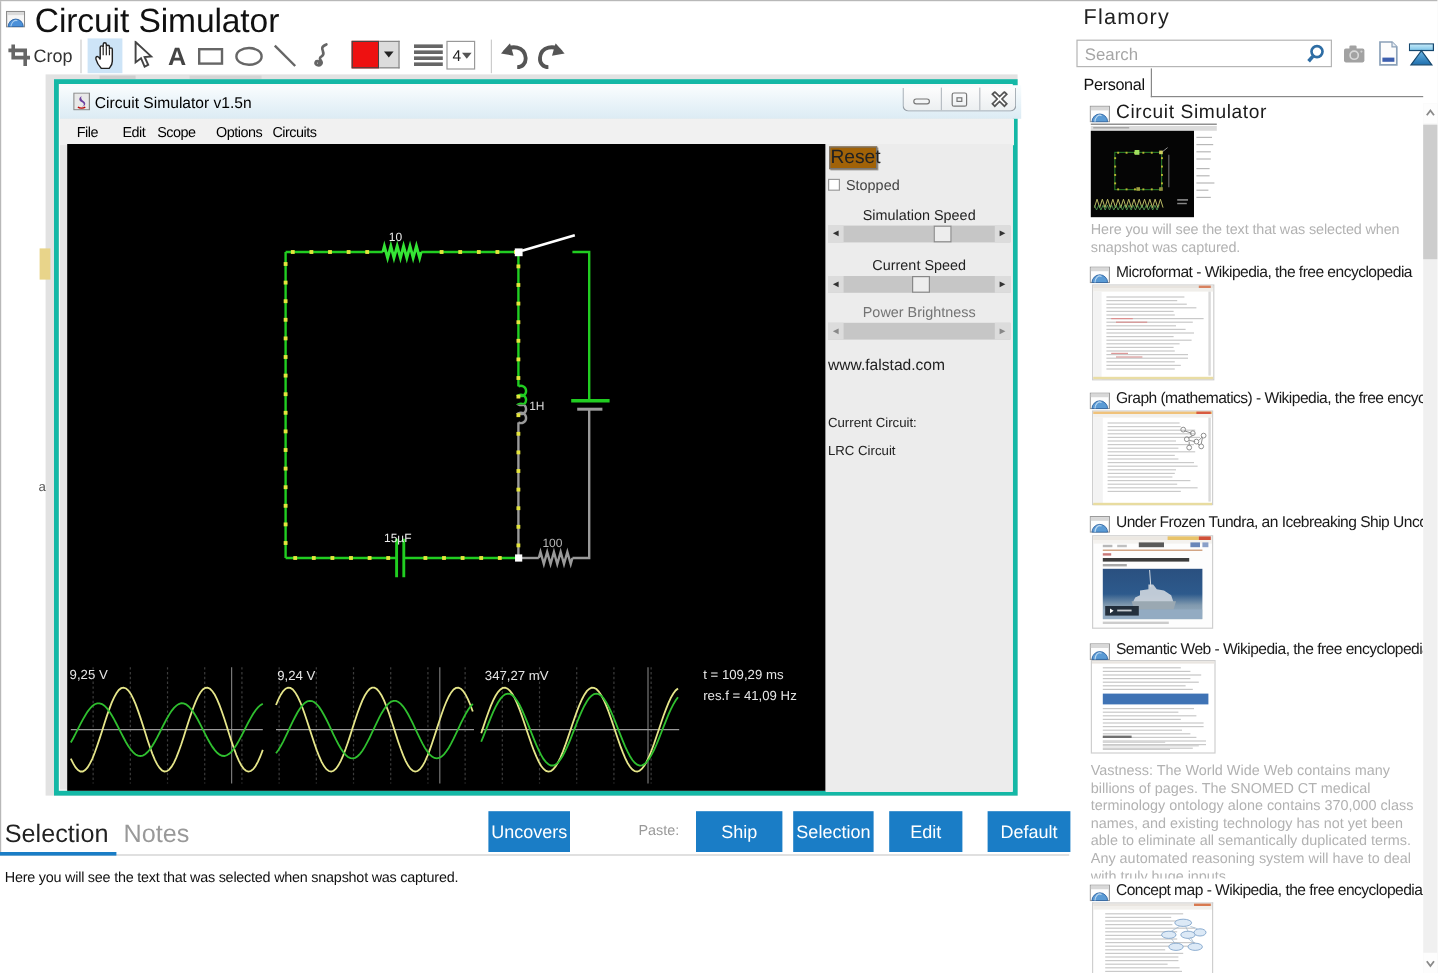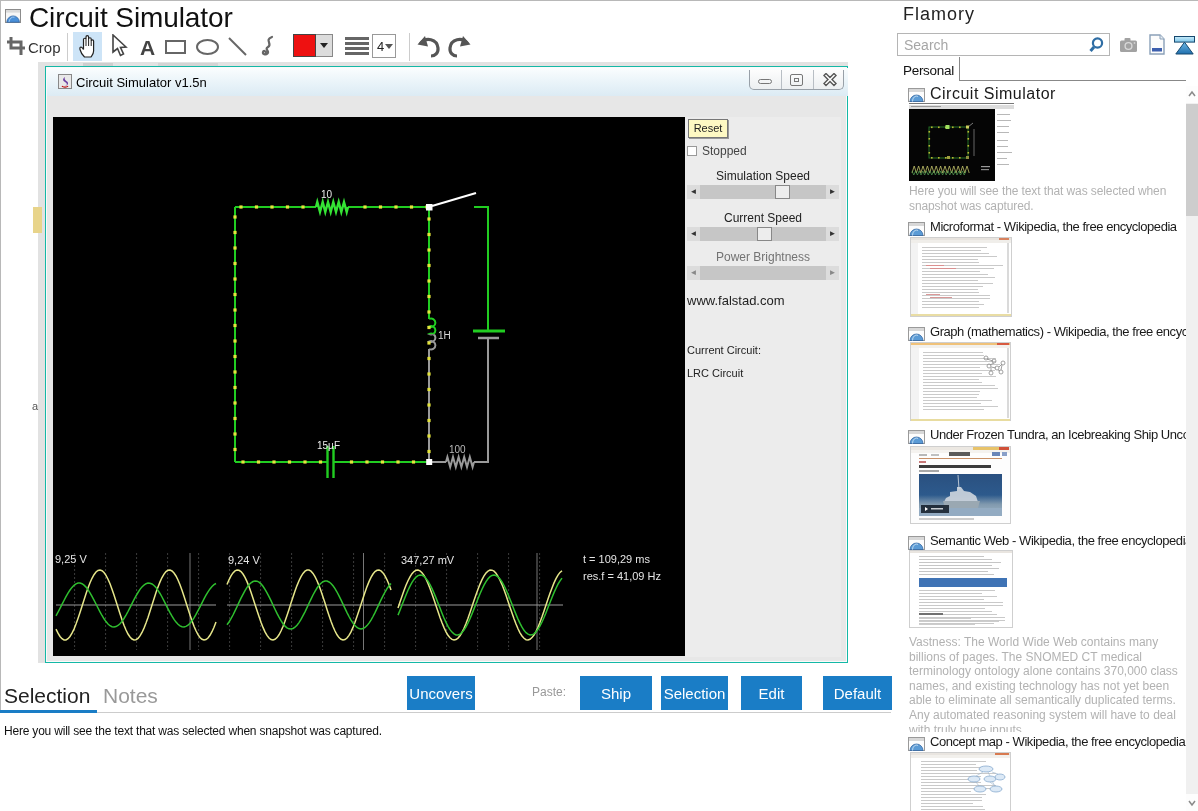--- a/index.html
+++ b/index.html
@@ -88,21 +88,21 @@
 </div>
 
 <div class="a" style="left:38px;top:62px;width:810px;height:601px;background:#e2e2e2">
 
   <div class="a" style="left:45px;top:1px;width:30px;height:3px;background:#cecece"></div>
   <div class="a" style="left:120px;top:1px;width:60px;height:3px;background:#d4d4d4"></div>
 
   <div class="a" style="left:-5px;top:145px;width:9px;height:26px;background:#e8d48a"></div>
   <div class="a" style="left:-6px;top:338px;width:12px;height:13px;font-size:11px;color:#555">a</div>
 
-  <div class="a" style="left:7px;top:4px;width:803px;height:597px;border:1px solid #14b8a6;background:#e7e7e7;box-shadow:0 0 0 1px #fafafa inset">
+  <div class="a" style="left:7px;top:4px;width:803px;height:597px;border:4px solid #14b8a6;background:#e7e7e7;box-shadow:0 0 0 1px #fafafa inset">
 
     <div class="a" style="left:1px;top:1px;width:801px;height:28px;background:linear-gradient(#fafdfe,#e7f2f8 60%,#dcebf4)"></div>
     <div class="a" style="left:12px;top:7px;width:14px;height:15px">
       <svg width="14" height="15" viewBox="0 0 14 15">
       <rect x="0.5" y="0.5" width="13" height="14" fill="#e8e8e8" stroke="#888"></rect>
       <path d="M7,3 C4,5 5,7 7,8 C9,9 10,11 7,12 C10,11.5 11,9 9,7.5 C7,6 6,5 7,3Z" fill="#6b3fa0"></path>
       <path d="M4,12 C5,13.5 9,13.5 10,12" stroke="#b00" stroke-width="1.2" fill="none"></path>
       </svg>
     </div>
     <div class="a" style="left:30px;top:8px;font-size:13px;color:#000">Circuit Simulator v1.5n</div>
@@ -114,20 +114,27 @@
       <div class="a" style="left:40px;top:4px;width:13px;height:12px;border:1.6px solid #777;border-radius:2px">
           <div class="a" style="left:2.5px;top:3px;width:5px;height:4px;border:1.4px solid #777"></div>
         </div>
       <div class="a" style="left:72px;top:3px;width:16px;height:14px">
         <svg width="16" height="14" viewBox="0 0 16 14">
         <path d="M2,2.5 L4,0.5 L8,4.5 L12,0.5 L14,2.5 L10,6.5 L14,10.5 L12,12.5 L8,8.5 L4,12.5 L2,10.5 L6,6.5 Z" fill="#fff" stroke="#555" stroke-width="1.4"></path>
         </svg>
       </div>
     </div>
 
+    <div class="a" style="left:1px;top:29px;width:795px;height:22px;background:#f1f1f1;font-size:12px;letter-spacing:-0.4px;color:#000">
+      <span class="a" style="left:14px;top:4px">File</span>
+      <span class="a" style="left:52px;top:4px">Edit</span>
+      <span class="a" style="left:81px;top:4px">Scope</span>
+      <span class="a" style="left:130px;top:4px">Options</span>
+      <span class="a" style="left:177px;top:4px">Circuits</span>
+    </div>
 
     <div class="a" style="left:7px;top:50px;width:632px;height:539px;background:#000">
       <svg width="632" height="539" viewBox="0 0 632 539" style="position:absolute;left:0;top:0">
 <g stroke="#21cd21" stroke-width="2" fill="none">
 <path d="M182,90 L263,90"></path>
 <path d="M295,90 L376,90"></path>
 <path d="M182,90 L182,345"></path>
 <path d="M182,345 L274,345"></path>
 <path d="M281,345 L376,345"></path>
 <path d="M376,90 L376,202"></path>
@@ -255,21 +262,21 @@
 <text x="2" y="446">9,25 V</text>
 <text x="175" y="447">9,24 V</text>
 <text x="348" y="447">347,27 mV</text>
 <text x="530" y="446">t = 109,29 ms</text>
 <text x="530" y="463">res.f = 41,09 Hz</text>
 </g>
 </svg>
     </div>
 
     <div class="a" style="left:639px;top:50px;width:156px;height:540px;background:#ececec;font-size:12px;color:#222">
-      <div class="a" style="left:3px;top:2px;width:40px;height:19px;background:#fef9c3;border:1px solid #777;box-shadow:1px 1px 0 #999;text-align:center;line-height:17px;font-size:11px">Reset</div>
+      <div class="a" style="left:3px;top:2px;width:40px;height:19px;background:#a16207;border:1px solid #777;box-shadow:1px 1px 0 #999;text-align:center;line-height:17px;font-size:16px">Reset</div>
       <div class="a" style="left:2px;top:29px;width:10px;height:10px;background:#fff;border:1px solid #999"></div>
       <div class="a" style="left:17px;top:27px;font-size:12px;color:#444">Stopped</div>
       <div class="a" style="left:0;top:52px;width:156px;text-align:center;font-size:12px">Simulation Speed</div>
       <div class="a" style="left:2px;top:68px;width:152px;height:14px;background:#c6c6c6">
         <div class="a" style="left:0;top:0;width:13px;height:14px;background:#dcdcdc;text-align:center;font-size:8px;line-height:14px;color:#333">◄</div>
         <div class="a" style="right:0;top:0;width:13px;height:14px;background:#dcdcdc;text-align:center;font-size:8px;line-height:14px;color:#333">►</div>
         <div class="a" style="left:88px;top:0;width:15px;height:14px;background:#ededed;border:1px solid #888"></div>
       </div>
       <div class="a" style="left:0;top:94px;width:156px;text-align:center;font-size:12px">Current Speed</div>
       <div class="a" style="left:2px;top:110px;width:152px;height:14px;background:#c6c6c6">

